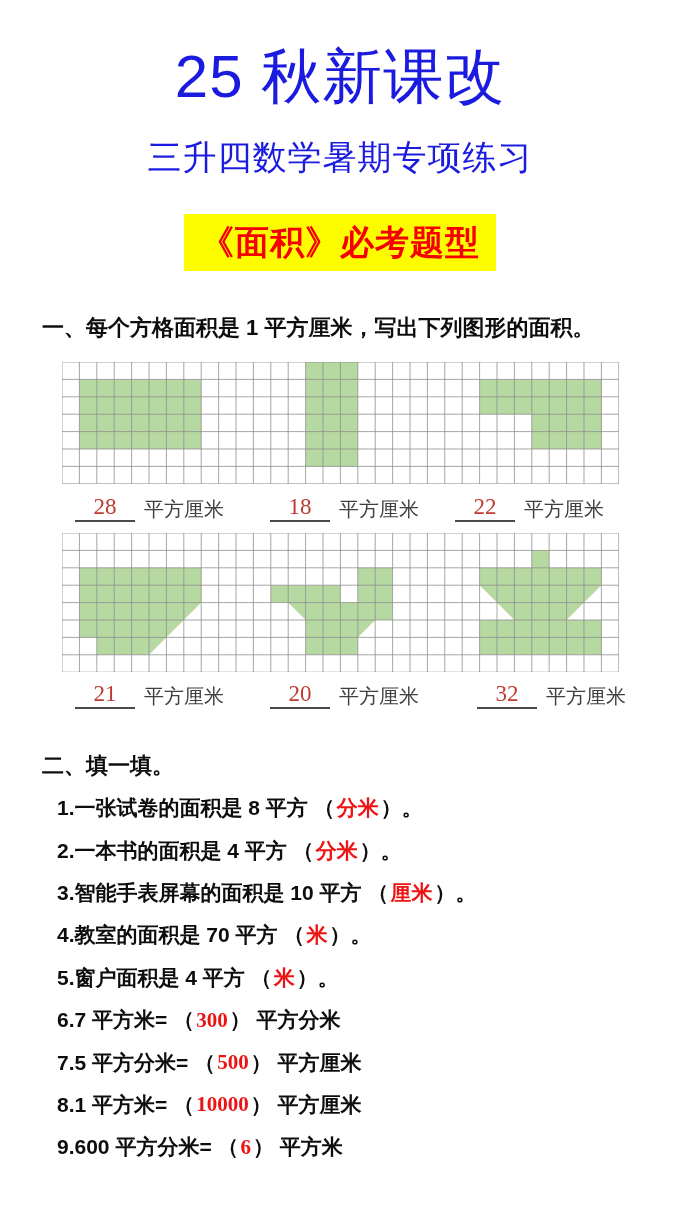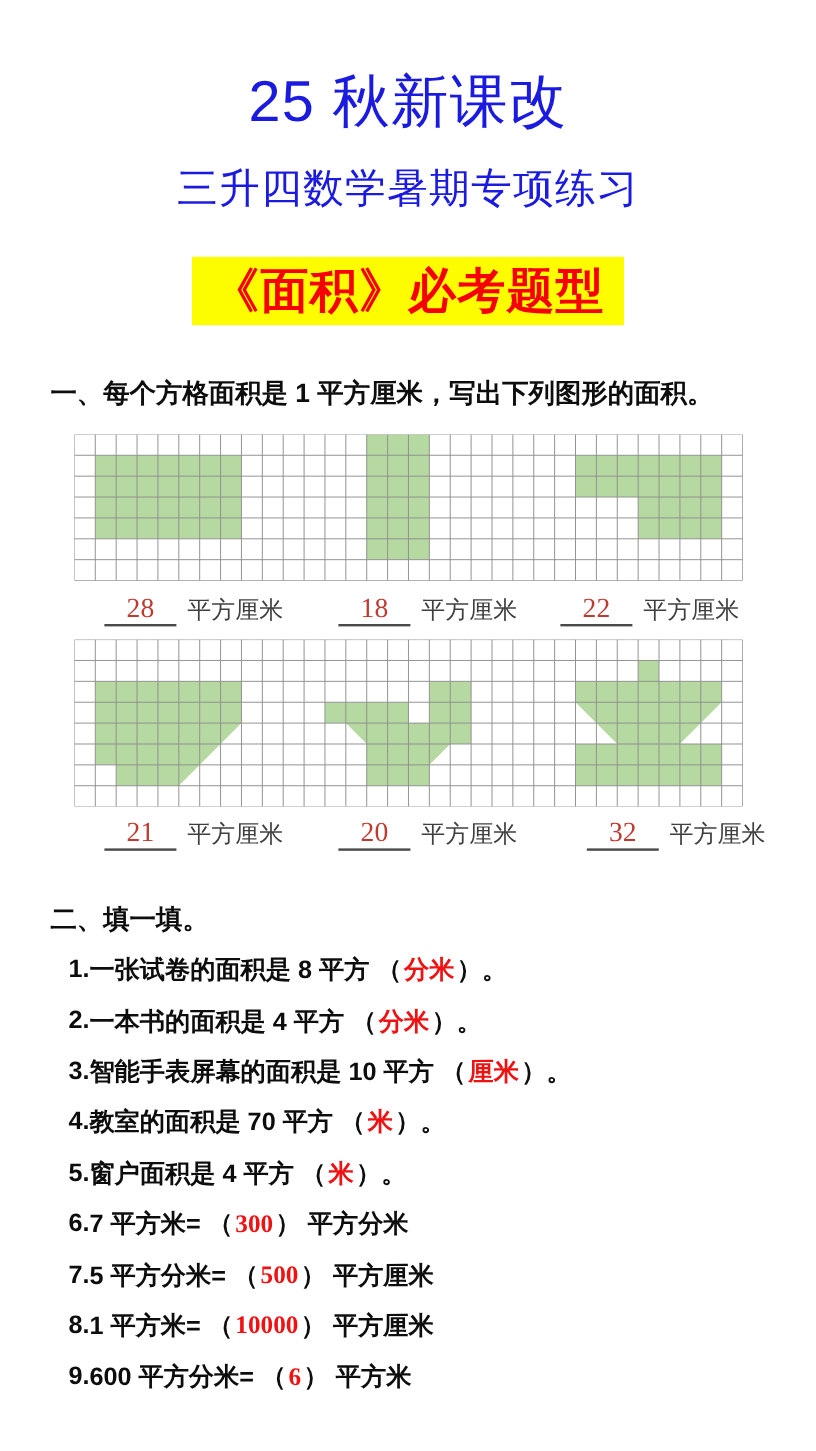--- a/index.html
+++ b/index.html
@@ -4,38 +4,38 @@
 <style>
   html,body{margin:0;padding:0;background:#ffffff;}
   .page{
     position:relative;width:680px;height:1209px;background:#ffffff;overflow:hidden;
     font-family:"Liberation Sans",sans-serif;
   }
   .title-line{
     position:absolute;left:0;width:680px;text-align:center;
     color:#1b1be0;font-weight:500;letter-spacing:1px;white-space:nowrap;
   }
-  .title-1{top:57px;font-size:48px;line-height:58px;}
+  .title-1{top:48px;font-size:60px;line-height:58px;}
   .title-2{top:128px;font-size:34px;line-height:58px;}
   .banner-wrap{position:absolute;top:214px;left:0;width:680px;text-align:center;}
   .banner{
     display:inline-block;background:#fdfd00;color:#f60000;
     font-family:"Liberation Serif",serif;font-weight:600;
-    font-size:40px;line-height:57px;padding:0 16px;letter-spacing:1px;white-space:nowrap;
+    font-size:34px;line-height:57px;padding:0 16px;letter-spacing:1px;white-space:nowrap;
   }
   .sec-heading{
     position:absolute;left:42px;color:#0d0d0d;font-weight:700;
     font-size:22px;line-height:28px;white-space:nowrap;
   }
   .sec1-heading{top:314px;}
   .sec2-heading{top:752px;}
   .grid-band{position:absolute;left:62px;font-size:0;line-height:0;}
   .grid-band-1{top:362px;}
   .grid-band-2{top:533px;}
-  .answer-row{position:absolute;left:12px;width:556px;height:32px;text-decoration:underline;}
+  .answer-row{position:absolute;left:0;width:556px;height:32px;text-decoration:underline;}
   .answer-row-1{top:494px;}
   .answer-row-2{top:681px;}
   .ans-group{position:absolute;top:0;white-space:nowrap;}
   .answer-row-1 .g0{left:75px;} .answer-row-1 .g1{left:270px;} .answer-row-1 .g2{left:455px;}
   .answer-row-2 .g0{left:75px;} .answer-row-2 .g1{left:270px;} .answer-row-2 .g2{left:477px;}
   .ans-num{
     display:inline-block;min-width:34px;text-align:center;padding:0 13px 1px 13px;
     border-bottom:2px solid #4a4a4a;color:#bf3a30;
     font-family:"Liberation Serif",serif;font-size:23px;line-height:25px;
   }

